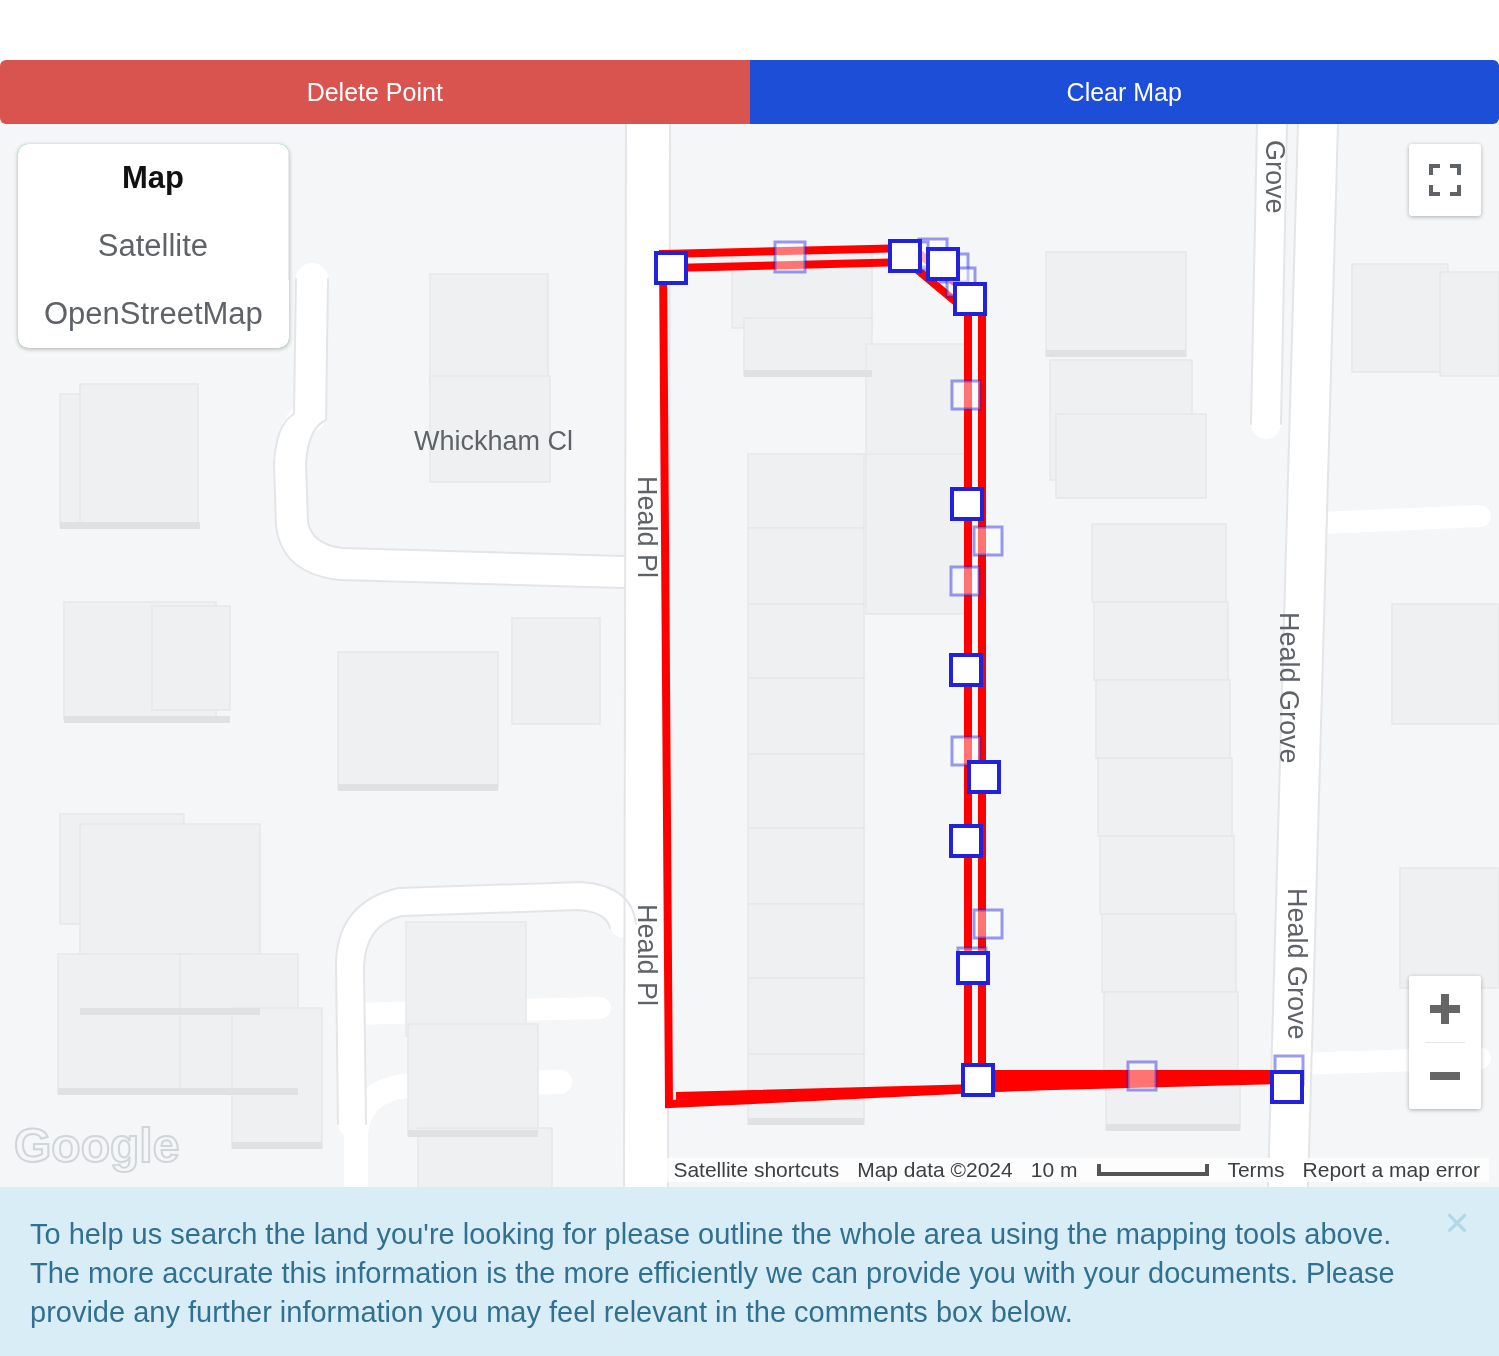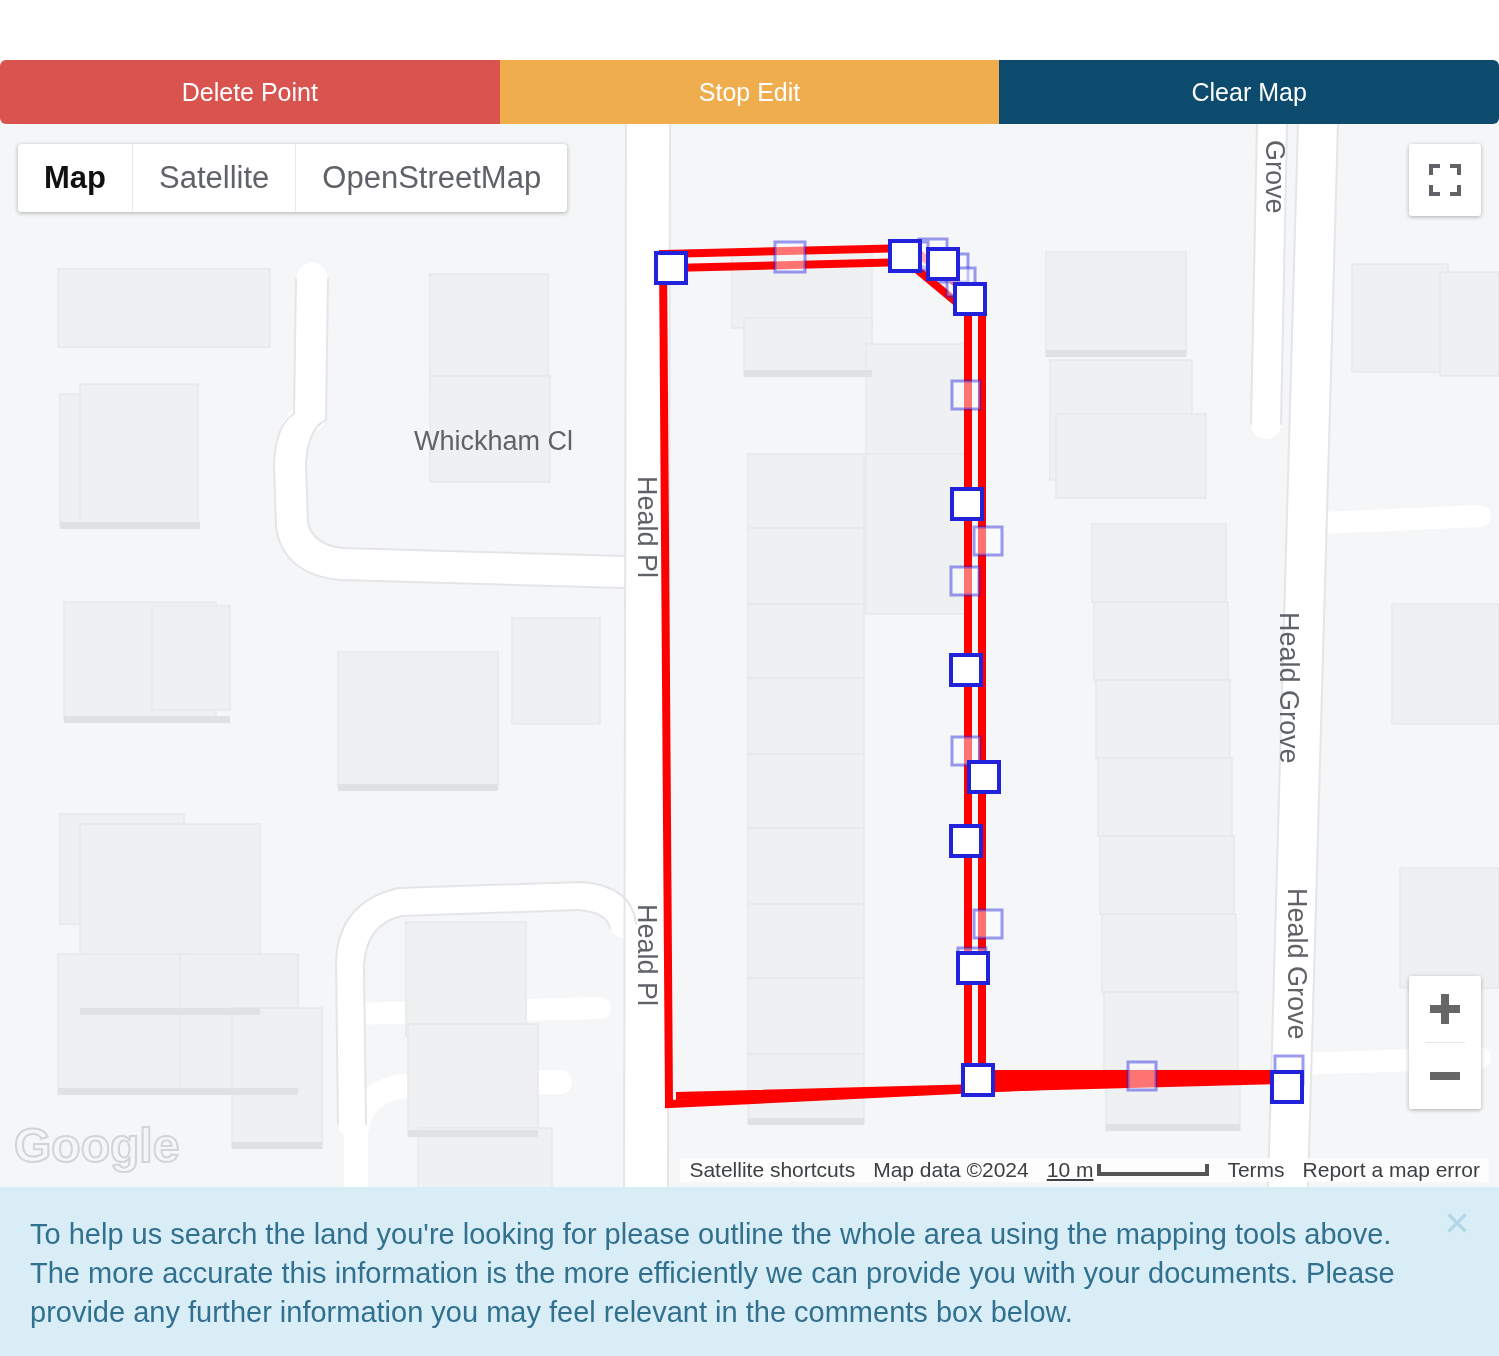--- a/index.html
+++ b/index.html
@@ -65,42 +65,43 @@
     cursor: pointer;
     display: flex;
     align-items: center;
     justify-content: center;
     border-radius: 6px;
     margin: 0;
     padding: 0;
   }
   .tool-btn.delete   { background: #d9534f; border-radius: 6px 0 0 6px; }
   .tool-btn.stopedit { background: #f0ad4e; border-radius: 0; }
-  .tool-btn.clear    { background: #0c4a6e; border-radius: 0 6px 6px 0; }
+  .tool-btn.clear    { background: #1d4ed8; border-radius: 0 6px 6px 0; }
 
   
   .map {
     position: absolute;
     left: 0; top: 124px;
     width: 1499px; height: 1063px;
     background: #f6f7f8;
     overflow: hidden;
   }
   .map-svg { position: absolute; left: 0; top: 0; }
 
   
   .maptype {
     position: absolute;
     left: 18px; top: 20px;
     display: flex;
     background: #22c55e;
-    border-radius: 2px;
+    border-radius: 10px;
     box-shadow: 0 1px 4px rgba(0,0,0,0.3);
     overflow: hidden;
     z-index: 20;
+    flex-direction: column;
   }
   .maptype-btn {
     height: 68px;
     padding: 0 26px;
     display: flex;
     align-items: center;
     justify-content: center;
     font-size: 31px;
     color: #5f6368;
     background: #fff;
@@ -181,21 +182,21 @@
     align-items: center;
     justify-content: flex-end;
     gap: 0;
     font-size: 21px;
     color: #3c4043;
     z-index: 18;
     padding-right: 10px;
   }
   .attrib .item { padding: 0 9px; white-space: nowrap; background: rgba(255,255,255,0.78); }
   .attrib .link { cursor: pointer; }
-  .scalebar-wrap { display: flex; align-items: center; gap: 4px; padding: 0 9px; background: rgba(255,255,255,0.78); text-decoration: underline; }
+  .scalebar-wrap { display: flex; align-items: center; gap: 20px; padding: 0 9px; background: rgba(255,255,255,0.78); }
   .scalebar {
     width: 112px; height: 12px;
     border-left: 4px solid #555;
     border-right: 4px solid #555;
     border-bottom: 4px solid #555;
   }
 
   
   .banner {
     position: absolute;
@@ -232,21 +233,20 @@
   .rot-cw { transform: rotate(90deg); transform-origin: 0 0; }
 </style>
 </head>
 <body>
 
 <div id="app">
 
 
   <div class="toolbar">
     <button class="tool-btn delete">Delete Point</button>
-    <button class="tool-btn stopedit">Stop Edit</button>
     <button class="tool-btn clear">Clear Map</button>
   </div>
 
   <div class="map">
 
     <svg class="map-svg" width="1499" height="1063" viewBox="0 0 1499 1063">
       <rect x="0" y="0" width="1499" height="1063" fill="#f5f6f7"></rect>
 
       <g stroke="#ffffff" fill="none" stroke-linecap="round" stroke-linejoin="round">
 

